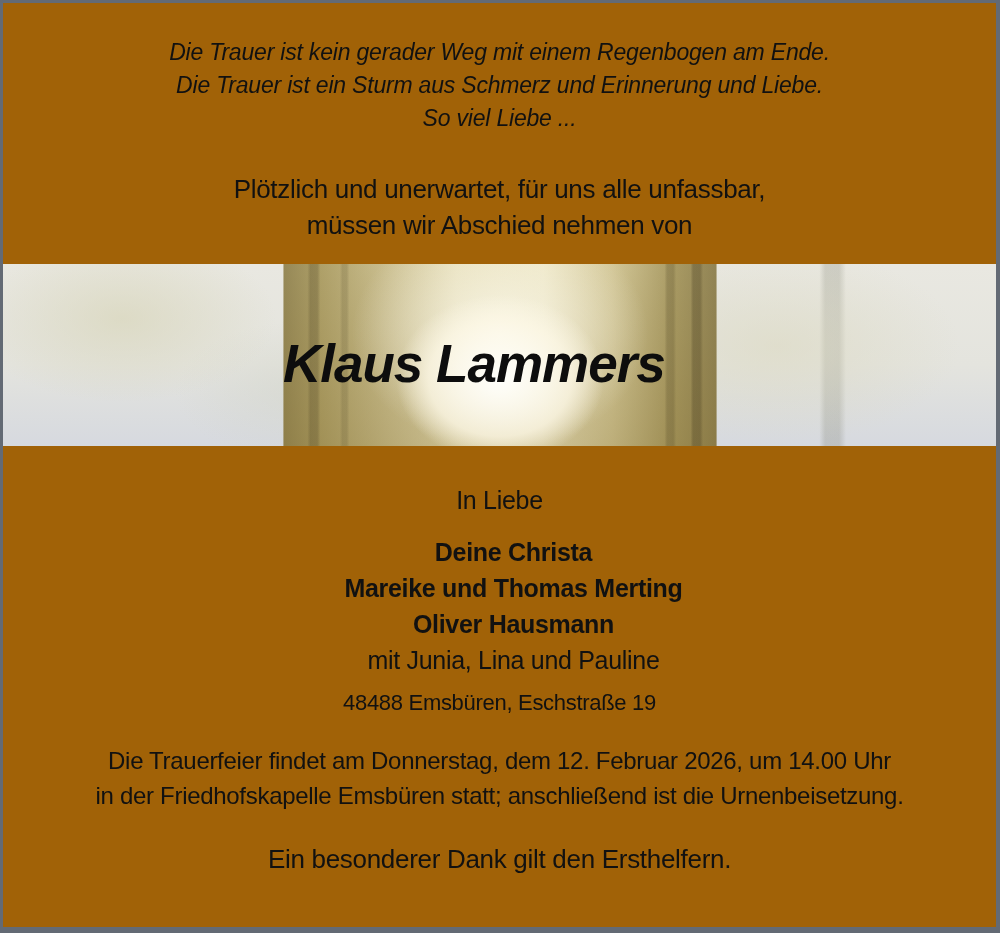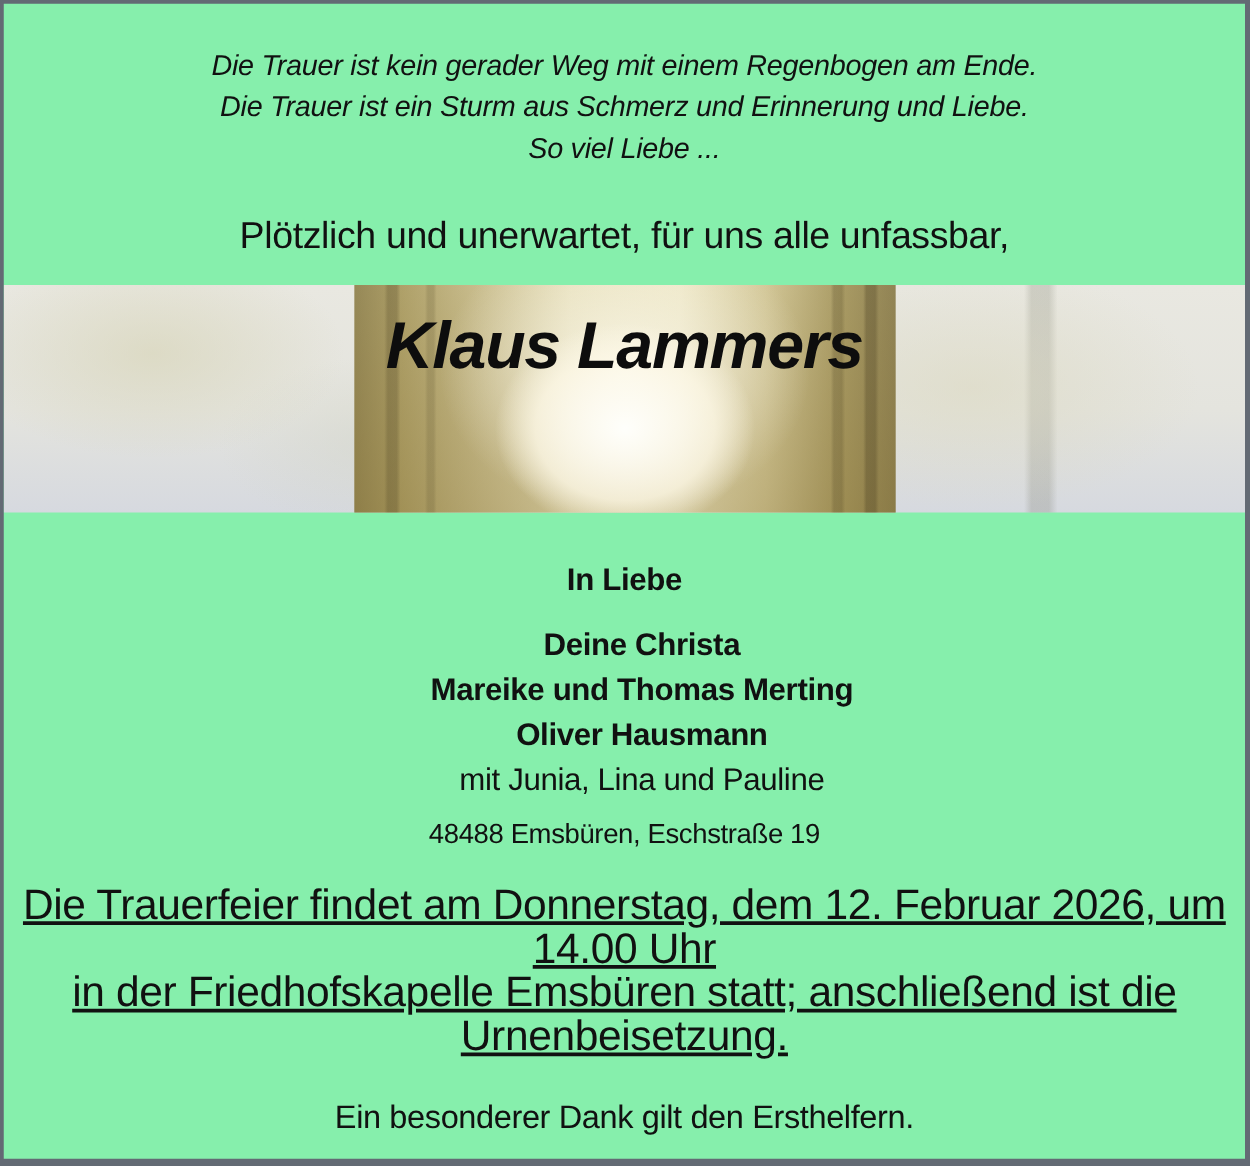--- a/index.html
+++ b/index.html
@@ -6,38 +6,38 @@
   body { font-family: "Liberation Sans", sans-serif; color: #111111; }
 
   .notice {
     position: relative;
     width: 1000px;
     height: 933px;
     box-sizing: border-box;
     border-style: solid;
     border-color: #636a74;
     border-width: 3px 4px 6px 3px;
-    background: #86efac;
+    background: #a16207;
     text-align: center;
     overflow: hidden;
   }
 
   
   .verse {
     margin-top: 33px;
     font-style: italic;
     font-size: 23px;
     line-height: 33px;
     letter-spacing: -0.2px;
   }
 
   
   .intro {
     margin-top: 36px;
-    font-size: 30px;
+    font-size: 26px;
     line-height: 36px;
     letter-spacing: -0.3px;
   }
 
   
   .photo-band {
     position: relative;
     margin-top: 21px;
     height: 182px;
     background:
@@ -68,21 +68,20 @@
       linear-gradient(90deg, transparent 5.5%, rgba(70,60,30,0.25) 6.2%, rgba(70,60,30,0.25) 7.8%, transparent 8.5%),
       linear-gradient(90deg, transparent 13%, rgba(90,80,45,0.20) 13.6%, rgba(90,80,45,0.20) 14.6%, transparent 15.2%),
       linear-gradient(90deg, transparent 88%, rgba(70,60,30,0.22) 88.6%, rgba(70,60,30,0.22) 90%, transparent 90.7%),
       linear-gradient(90deg, transparent 94%, rgba(60,50,25,0.28) 94.6%, rgba(60,50,25,0.28) 96.2%, transparent 96.9%);
   }
   .photo-text {
     position: relative;
     z-index: 2;
     height: 100%;
     display: flex;
-    flex-direction: column;
     align-items: center;
   }
   .deceased-name {
     margin-top: 17px;
     font-size: 53px;
     font-weight: bold;
     font-style: italic;
     line-height: 64px;
     letter-spacing: -1px;
     color: #0d0d0d;
@@ -95,64 +94,63 @@
     line-height: 39px;
     letter-spacing: -0.3px;
     color: #141414;
   }
 
   
   .salutation {
     margin-top: 40px;
     font-size: 25px;
     letter-spacing: -0.3px;
-    font-weight: bold;
   }
   .mourners {
     margin-top: 19px;
     font-size: 25px;
     line-height: 36px;
     letter-spacing: -0.3px;
     padding-left: 28px;
   }
   .mourners .bold { font-weight: bold; }
 
   .address {
     margin-top: 12px;
     font-size: 22px;
     letter-spacing: -0.3px;
   }
 
   
   .service {
     margin-top: 27px;
-    font-size: 34px;
+    font-size: 24px;
     line-height: 35px;
     letter-spacing: -0.3px;
-    text-decoration: underline;
   }
   .thanks {
     margin-top: 31px;
     font-size: 26px;
     letter-spacing: -0.3px;
   }
 </style>
 </head>
 <body>
 
 <div class="notice">
 
   <div class="verse">
     <div>Die Trauer ist kein gerader Weg mit einem Regenbogen am Ende.</div>
     <div>Die Trauer ist ein Sturm aus Schmerz und Erinnerung und Liebe.</div>
     <div>So viel Liebe ...</div>
   </div>
 
   <div class="intro">
     <div>Plötzlich und unerwartet, für uns alle unfassbar,</div>
+    <div>müssen wir Abschied nehmen von</div>
   </div>
 
   <div class="photo-band">
     <div class="photo-center">
       <div class="photo-text">
         <div class="deceased-name">Klaus Lammers</div>
       </div>
     </div>
   </div>
 

